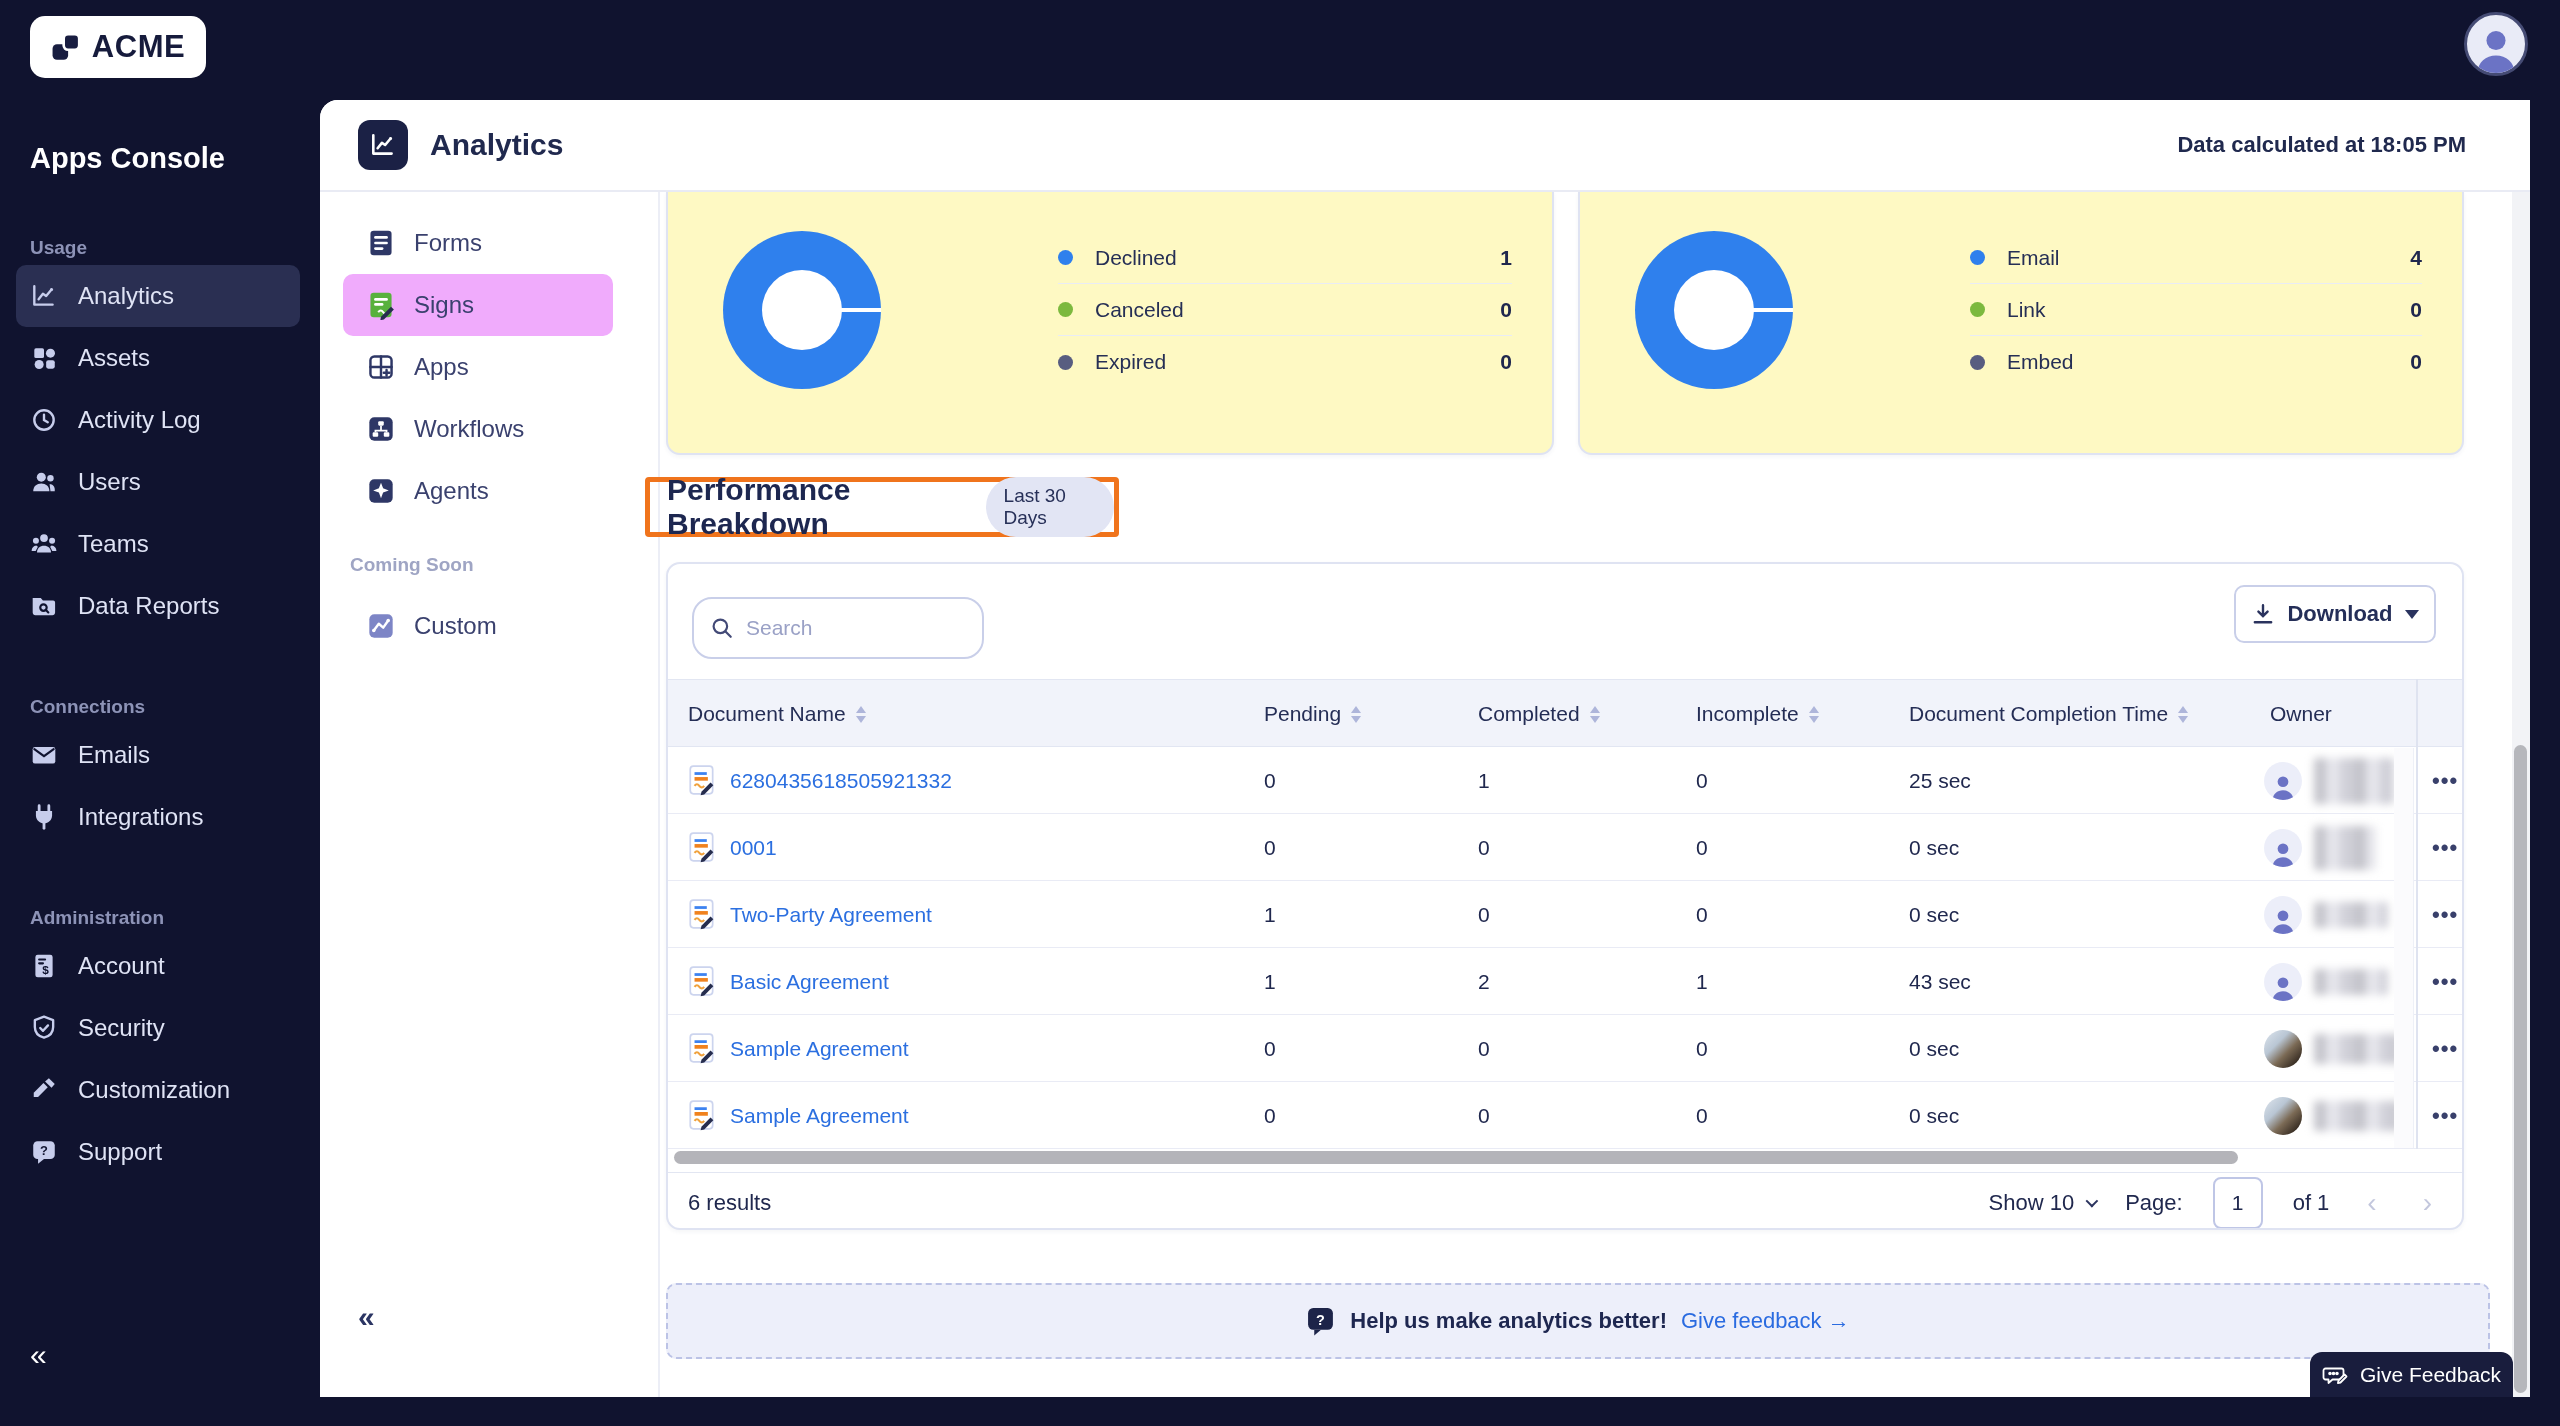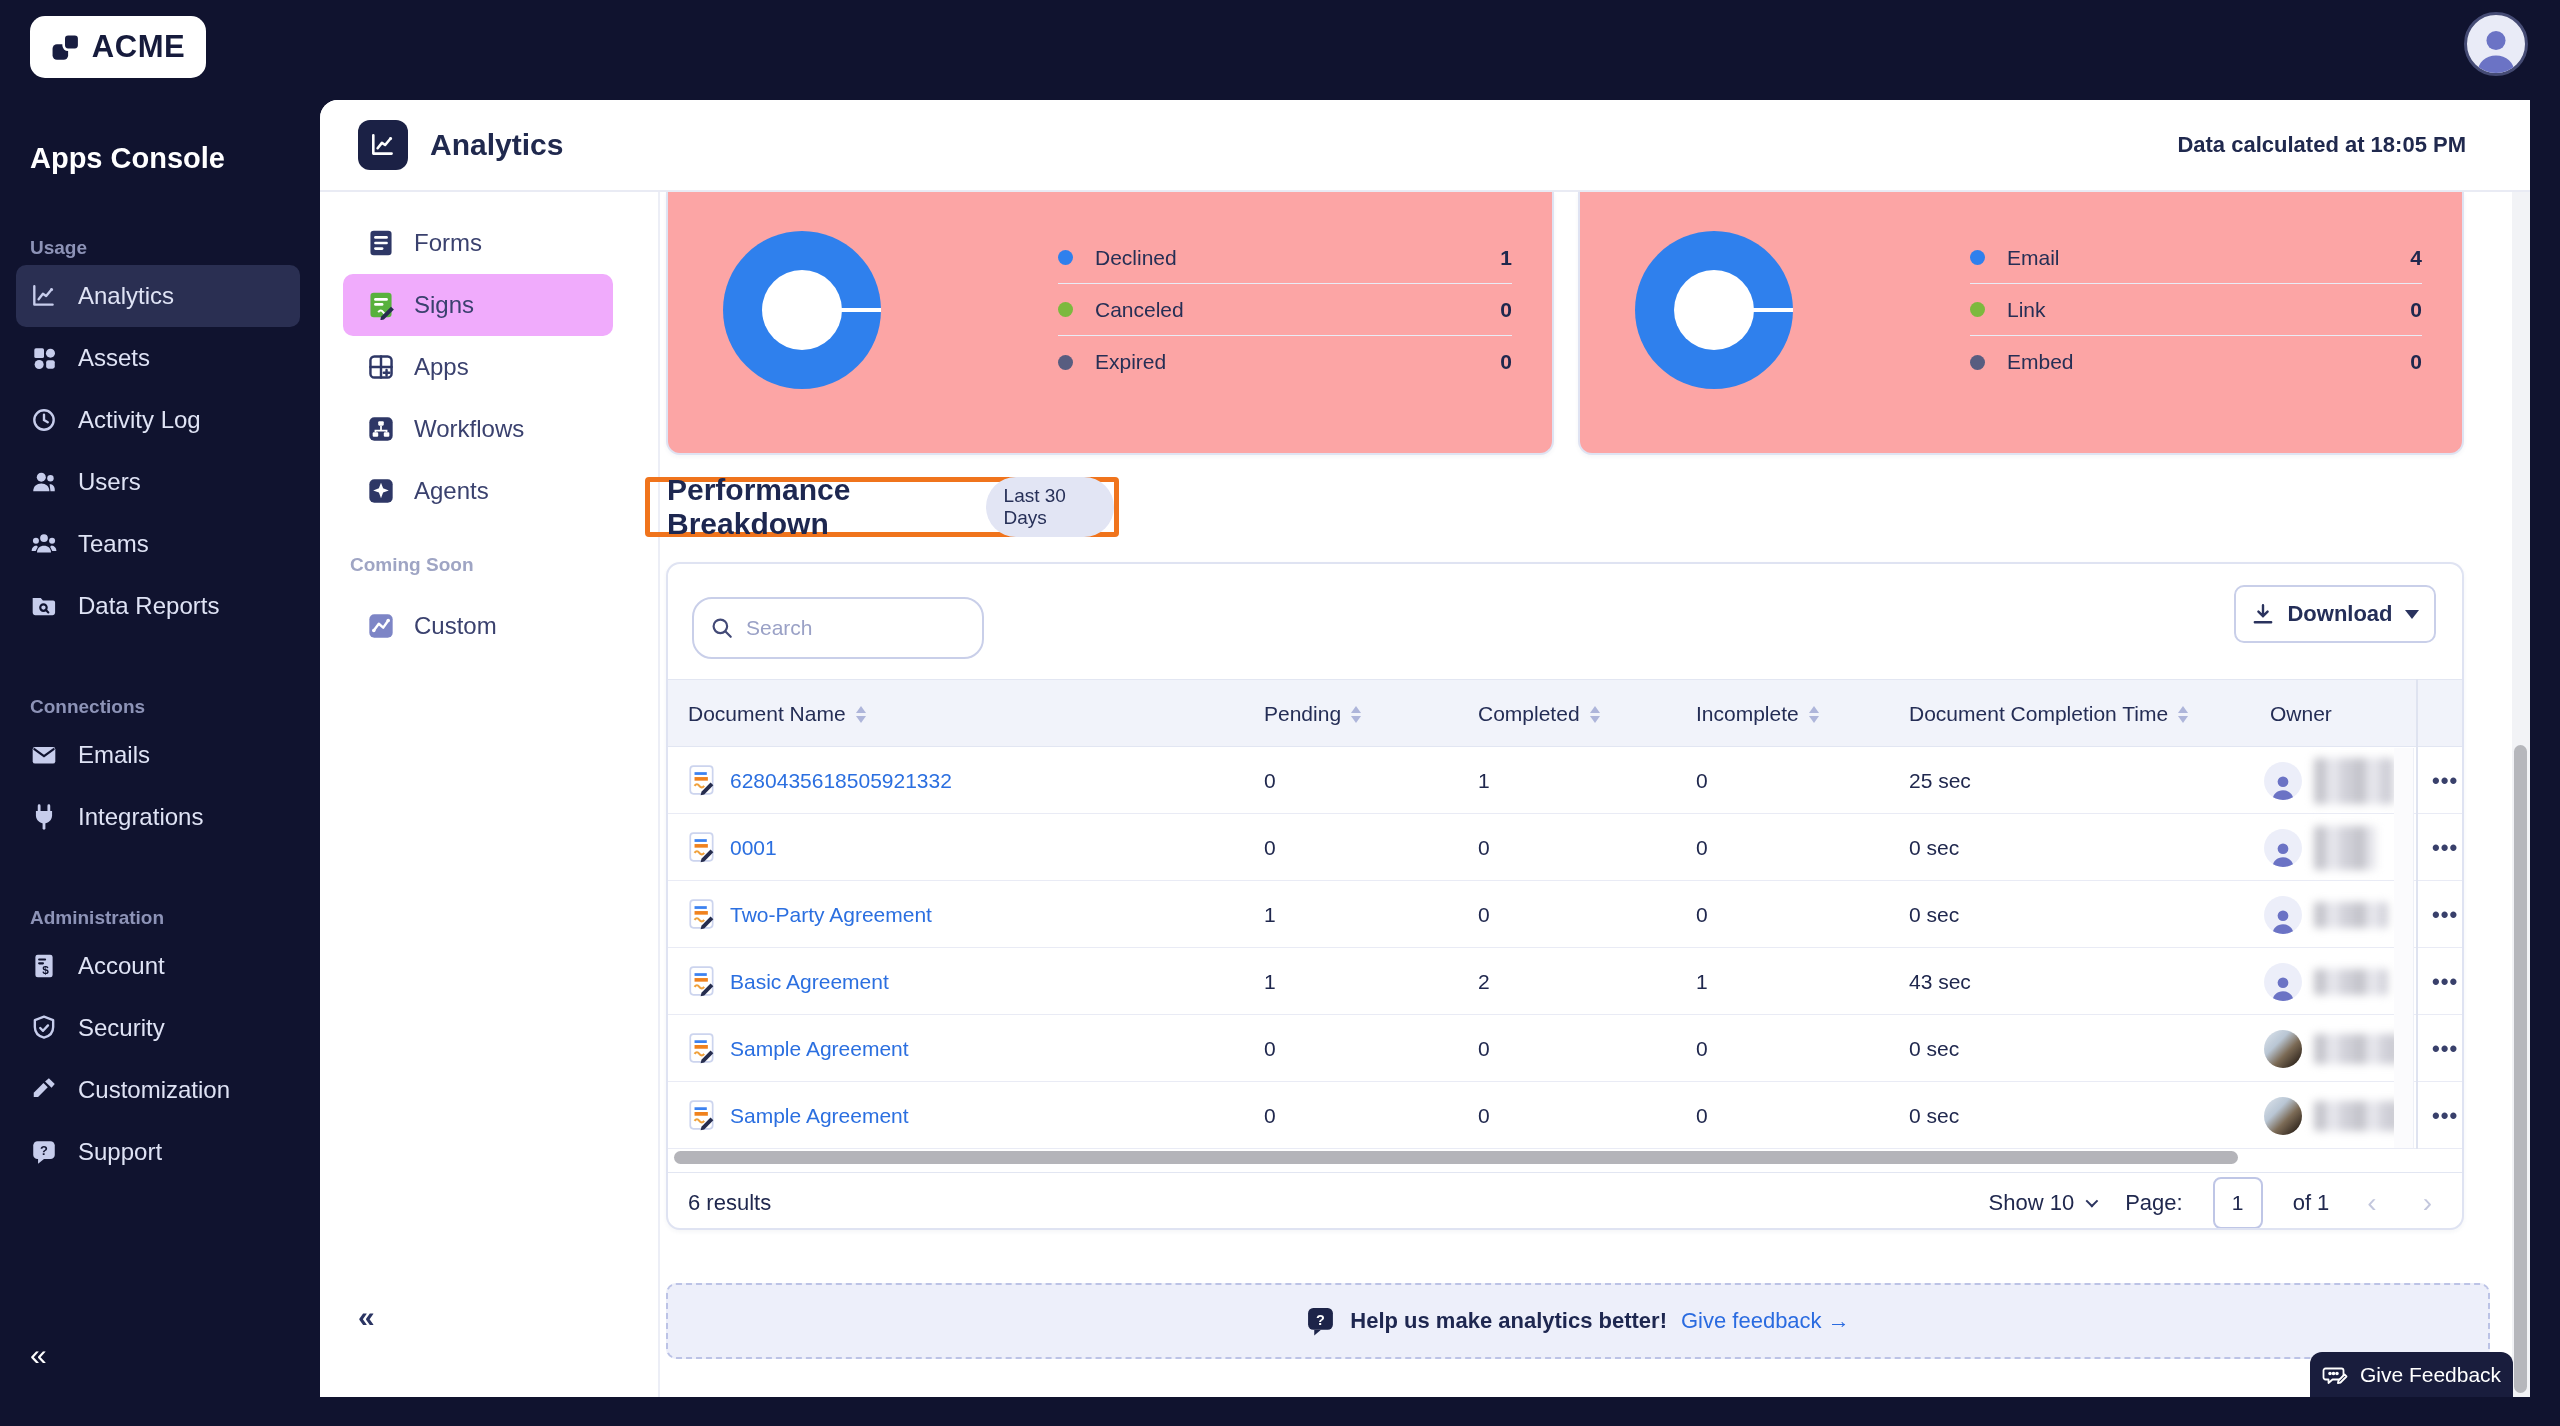--- a/index.html
+++ b/index.html
@@ -42,21 +42,21 @@
   .sub-item.active { background:#f0abfc;align-items:center; }
   .sub-soon-label { position:absolute; top:362px; left:30px; font-size:19px; font-weight:bold; color:#9fa5c4; }
   .subnav-list2 { position:absolute; top:403px; left:0; right:0; }
   .collapse-sub { position:absolute; left:38px; top:1108px; color:#2b3563; font-size:30px; font-weight:bold; cursor:pointer; }
 
   
   .v-track { position:absolute; left:2512px; top:192px; width:18px; height:1205px; background:#f2f3f6; }
   .v-thumb { position:absolute; left:2514px; top:745px; width:13px; height:648px; background:#b6b7bc; border-radius:7px; }
 
   
-  .card { position:absolute; top:192px; height:263px; background:#fca5a5; border:2px solid #dfe3f2; border-top:0;
+  .card { position:absolute; top:192px; height:263px; background:#fef9c3; border:2px solid #dfe3f2; border-top:0;
     border-radius:0 0 14px 14px; box-shadow:0 2px 4px rgba(40,50,90,.05); }
   .donut { position:absolute; left:55px; top:39px; width:158px; height:158px; border-radius:50%; background:#2F80ED; }
   .donut::before { content:""; position:absolute; left:50%; top:50%; width:80px; height:80px; background:#fff;
     border-radius:50%; transform:translate(-50%,-50%); }
   .donut .gap { position:absolute; left:50%; top:calc(50% - 2px); width:50%; height:4px; background:#fff; }
   .legend { position:absolute; left:390px; right:40px; top:40px; }
   .legend-row { display:flex; align-items:center; height:52px; border-bottom:1.5px solid #e9ecf6; }
   .legend-row:last-child { border-bottom:0; }
   .dot { width:15px; height:15px; border-radius:50%; margin-right:22px; }
   .c-blue { background:#2F80ED; } .c-green { background:#7CB93E; } .c-slate { background:#585D80; }

